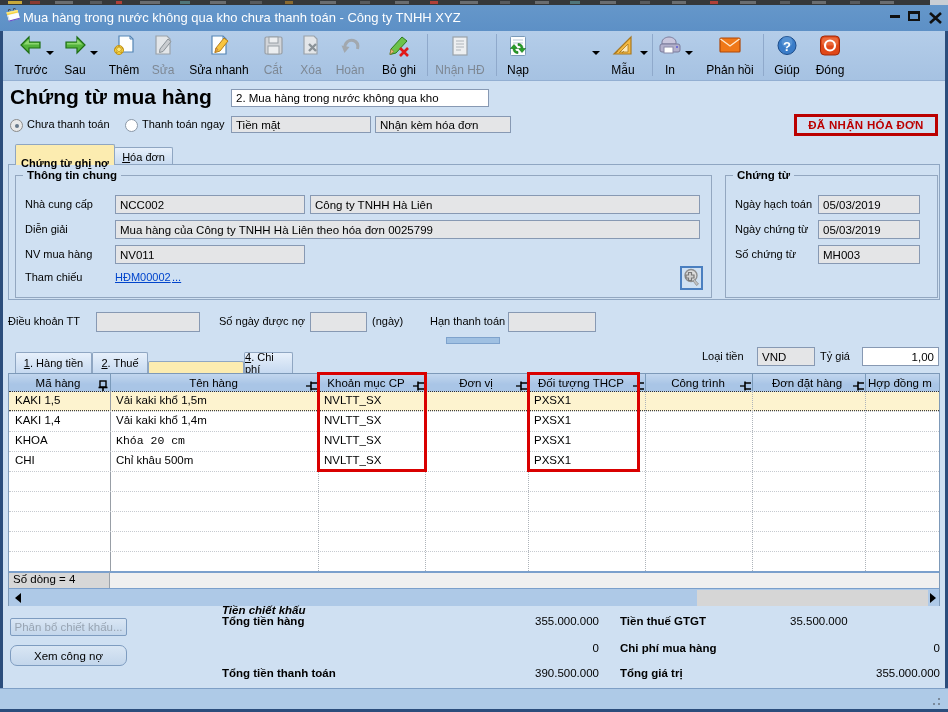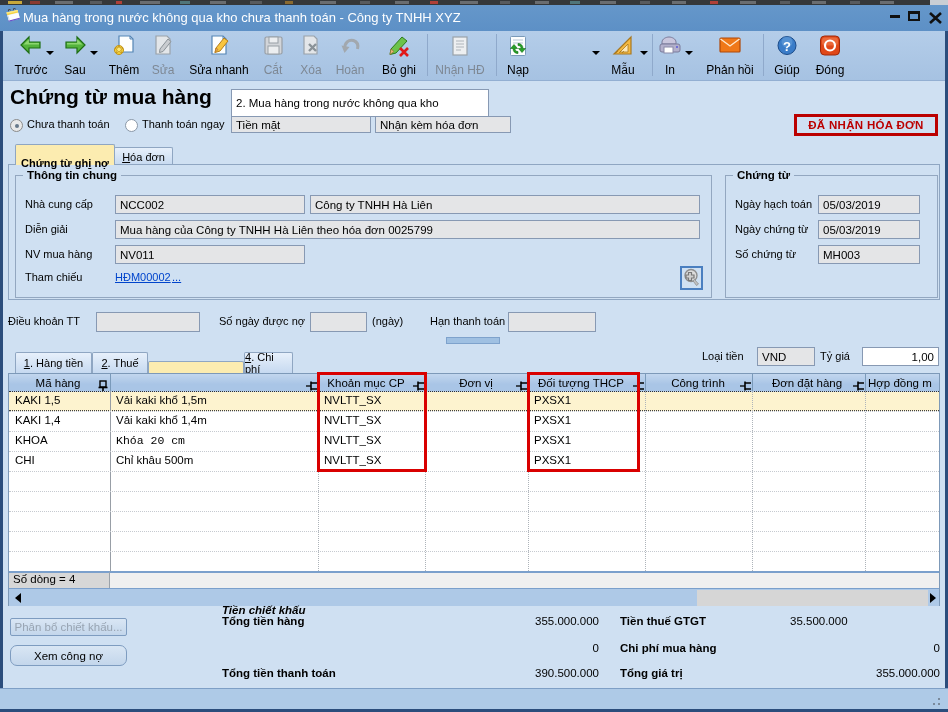--- a/index.html
+++ b/index.html
@@ -216,21 +216,21 @@
 <div class="tx">Đóng</div>
     </div>
 
 <div class="abs" style="left:0;top:81px;width:948px;height:608px;background:#cfe0f2;"></div>
 
 <div class="abs" style="left:0;top:31px;width:3px;height:681px;background:#2b4d7c;"></div>
 <div class="abs" style="left:945px;top:31px;width:3px;height:681px;background:#2b4d7c;"></div>
 <div class="abs" style="left:0;top:708px;width:948px;height:4px;background:#2b4d7c;"></div>
 
 <div class="abs" style="left:10px;top:85px;font-size:21px;font-weight:bold;color:#000;">Chứng từ mua hàng</div>
-<div class="fld wfld" style="left:231px;top:89px;width:258px;height:28px;">2. Mua hàng trong nước không qua kho</div>
+<div class="fld wfld" style="left:231px;top:89px;width:258px;height:18px;">2. Mua hàng trong nước không qua kho</div>
 
 <div class="abs" style="left:10px;top:119px;width:13px;height:13px;border-radius:50%;background:#e8e8e8;border:1px solid #8a8a8a;box-sizing:border-box;"></div>
 <div class="abs" style="left:14.5px;top:123.5px;width:4px;height:4px;border-radius:50%;background:#66788a;"></div>
 <div class="lbl" style="left:27px;top:118px;">Chưa thanh toán</div>
 <div class="abs" style="left:125px;top:119px;width:13px;height:13px;border-radius:50%;background:#fff;border:1px solid #8a98a8;box-sizing:border-box;"></div>
 <div class="lbl" style="left:142px;top:118px;">Thanh toán ngay</div>
 <div class="fld" style="left:231px;top:116px;width:140px;height:17px;">Tiền mặt</div>
 <div class="fld" style="left:375px;top:116px;width:136px;height:17px;">Nhận kèm hóa đơn</div>
 
 <div class="abs" style="left:794px;top:114px;width:144px;height:22px;border:3px solid #bb0000;box-sizing:border-box;display:flex;align-items:center;justify-content:center;font-size:11.5px;font-weight:bold;color:#bb0000;letter-spacing:0.3px;">ĐÃ NHẬN HÓA ĐƠN</div>
@@ -304,20 +304,21 @@
 
 <div class="abs" style="left:110px;top:374px;width:1px;height:17px;background:#7a9aba;"></div>
 <div class="abs" style="left:318px;top:374px;width:1px;height:17px;background:#7a9aba;"></div>
 <div class="abs" style="left:425px;top:374px;width:1px;height:17px;background:#7a9aba;"></div>
 <div class="abs" style="left:528px;top:374px;width:1px;height:17px;background:#7a9aba;"></div>
 <div class="abs" style="left:645px;top:374px;width:1px;height:17px;background:#7a9aba;"></div>
 <div class="abs" style="left:752px;top:374px;width:1px;height:17px;background:#7a9aba;"></div>
 <div class="abs" style="left:865px;top:374px;width:1px;height:17px;background:#7a9aba;"></div>
 
 <div class="hcell" style="left:9px;top:374px;width:98px;">Mã hàng</div>
+<div class="hcell" style="left:111px;top:374px;width:205px;">Tên hàng</div>
 <div class="hcell" style="left:319px;top:374px;width:94px;">Khoản mục CP</div>
 <div class="hcell" style="left:426px;top:374px;width:100px;">Đơn vị</div>
 <div class="hcell" style="left:529px;top:374px;width:104px;">Đối tượng THCP</div>
 <div class="hcell" style="left:646px;top:374px;width:104px;">Công trình</div>
 <div class="hcell" style="left:753px;top:374px;width:108px;">Đơn đặt hàng</div>
 <div class="hcell" style="left:868px;top:374px;width:72px;text-align:left;">Hợp đồng m</div>
 
 <div class="abs" style="left:98px;top:377px;"><svg width="10" height="11" viewBox="0 0 10 11">
         <rect x="2" y="1" width="6" height="6" fill="none" stroke="#000" stroke-width="1.4"></rect>
         <path d="M0.5 7.5 H9.5" stroke="#000" stroke-width="1.6"></path>

